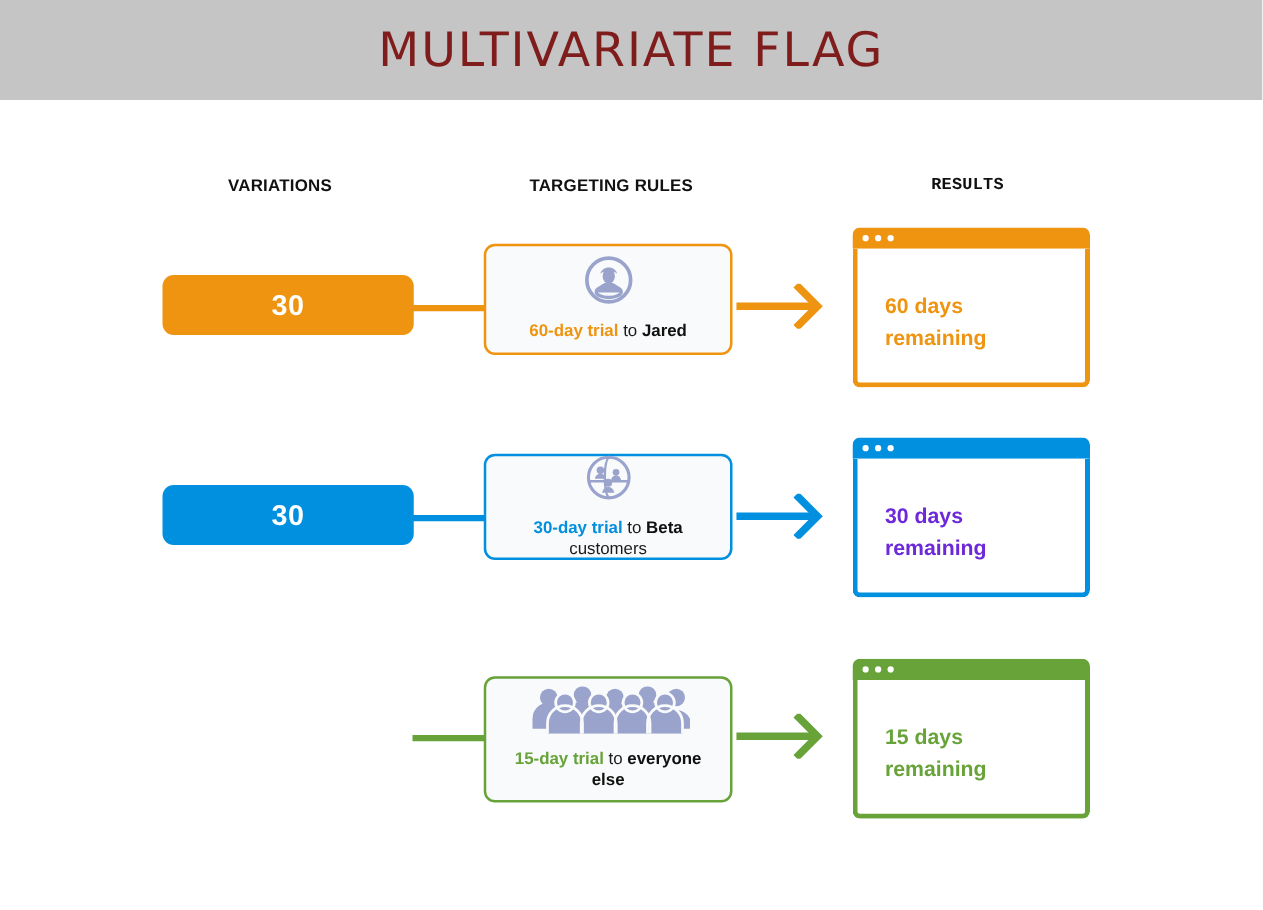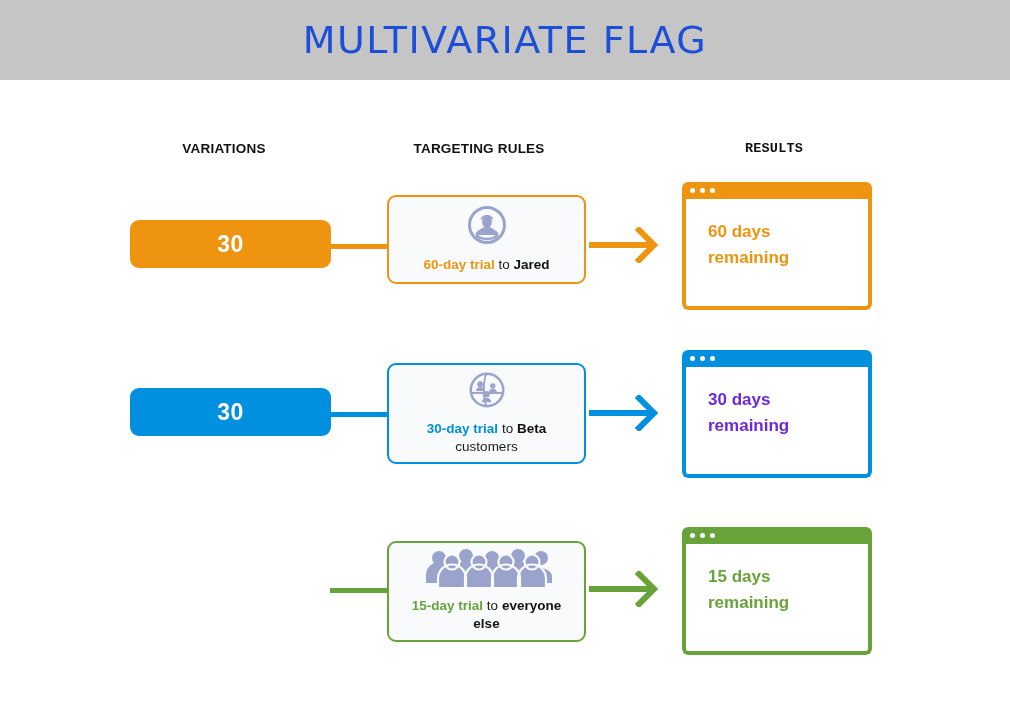--- a/index.html
+++ b/index.html
@@ -44,21 +44,21 @@
     position: absolute;
     font-size: 13.5px;
     font-weight: 700;
     color: #111111;
     letter-spacing: 0.2px;
     white-space: nowrap;
     transform: translateX(-50%);
     font-family: "Liberation Sans", sans-serif;
   }
   .col-header.c0 { left: 224px; }
-  .col-header.c1 { left: 479px; text-align: right; }
+  .col-header.c1 { left: 489px; text-align: right; }
   .col-header.c2 { left: 774px; font-family: Liberation Mono, monospace; }
 
   
   .row {
     position: absolute;
     left: 0;
     width: 1010px;
     height: 150px;
   }
   .row.r0 { top: 173px; }
@@ -101,21 +101,21 @@
     background: #f9fafb;
     border: 2px solid;
     border-radius: 9px;
     display: flex;
     flex-direction: column;
     align-items: center;
     justify-content: center;
     padding: 10px 10px 12px;
   }
   .row.r0 .rule-card { top: 22px;  height: 89px; }
-  .row.r1 .rule-card { top: 22px;  height: 101px; }
+  .row.r1 .rule-card { top: 22px;  height: 85px; }
   .row.r2 .rule-card { top: 24px;  height: 101px; }
 
   .rule-icon {
     display: block;
     margin-bottom: 6px;
   }
   .rule-text {
     font-size: 13.5px;
     line-height: 1.28;
     text-align: center;
@@ -166,27 +166,28 @@
     border-style: solid;
     border-width: 0 4px 4px 4px;
     border-radius: 0 0 6px 6px;
     padding: 20px 0 0 22px;
   }
   .result-text {
     font-size: 17px;
     font-weight: 700;
     line-height: 1.55;
     white-space: pre-line;
+    margin-top: 13px;
   }
 </style>
 </head>
 <body>
 
 <div class="header-band" style="background: rgb(197, 197, 197);">
-  <div class="header-title" style="color: #1d4ed8;">MULTIVARIATE FLAG</div>
+  <div class="header-title" style="color: #7f1d1d;">MULTIVARIATE FLAG</div>
 </div>
 
 <div class="col-headers">
   <div class="col-header c0">VARIATIONS</div>
   <div class="col-header c1">TARGETING RULES</div>
   <div class="col-header c2">RESULTS</div>
 </div>
 
 <div class="row r0">
 

